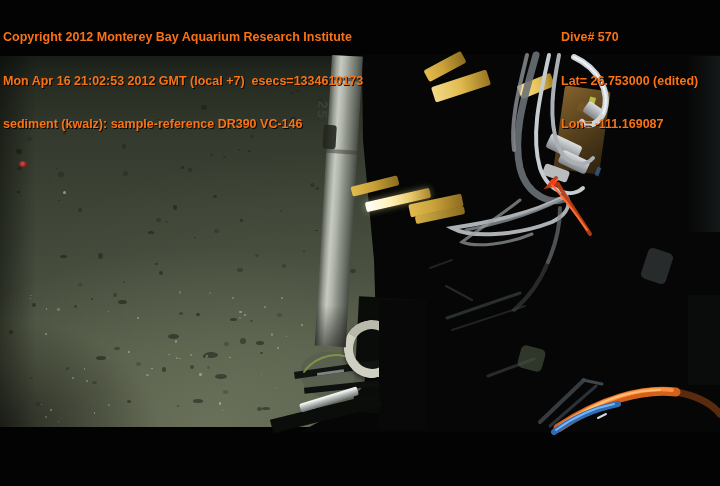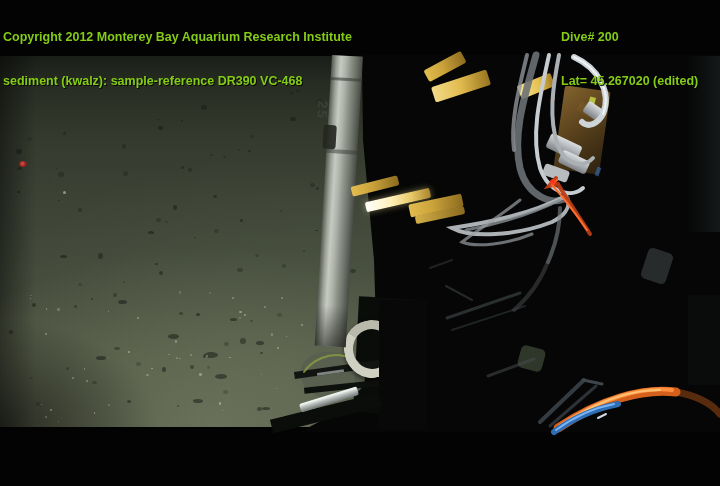--- a/index.html
+++ b/index.html
@@ -72,21 +72,21 @@
   .f2{left:559px;top:155px;width:30px;height:14px;transform:rotate(25deg);}
   .f3{left:543px;top:167px;width:26px;height:12px;transform:rotate(20deg);background:#b8bcbe;}
   .c1{left:584px;top:105px;width:20px;height:13px;transform:rotate(35deg);}
   .bluetick{left:596px;top:167px;width:4px;height:9px;background:#3a6aa8;opacity:.65;transform:rotate(20deg);}
   
   .laser{left:19px;top:161px;width:8px;height:6px;border-radius:50%;
     background:radial-gradient(circle at 45% 45%,#e0524a,#88201a 60%,rgba(110,20,14,0) 100%);}
   .wspeck{left:63px;top:191px;width:3px;height:3px;border-radius:50%;background:#c8cdbb;opacity:.6;}
   .svgfx{left:0;top:0;width:720px;height:486px;}
   
-  .otxt{color:#84cc16;font-weight:bold;font-size:12.5px;line-height:14.5px;white-space:pre;
+  .otxt{color:#f97316;font-weight:bold;font-size:12.5px;line-height:14.5px;white-space:pre;
         text-shadow:1px 1px 0 rgba(0,0,0,.85);}
   .tl{left:3px;top:1px;}
   .tr{left:561px;top:1px;}
   .bl{left:4px;top:463px;font-size:12.8px;}
   .otxt div{position:static;}
 </style>
 </head>
 <body>
 
 <div class="stage">
@@ -320,20 +320,22 @@
     </g>
   </svg>
 
   <div class="sledbar"></div>
   <div class="rail"></div>
   <div class="laser"></div>
   <div class="wspeck"></div>
 
   <div class="otxt tl">
     <div>Copyright 2012 Monterey Bay Aquarium Research Institute</div>
-    <div>sediment (kwalz): sample-reference DR390 VC-468</div>
+    <div>Mon Apr 16 21:02:53 2012 GMT (local +7)  esecs=1334610173</div>
+    <div>sediment (kwalz): sample-reference DR390 VC-146</div>
   </div>
   <div class="otxt tr">
-    <div>Dive# 200</div>
-    <div>Lat= 45.267020 (edited)</div>
+    <div>Dive# 570</div>
+    <div>Lat= 26.753000 (edited)</div>
+    <div>Lon= -111.169087</div>
   </div>
 
 </div>
 
 </body></html>

